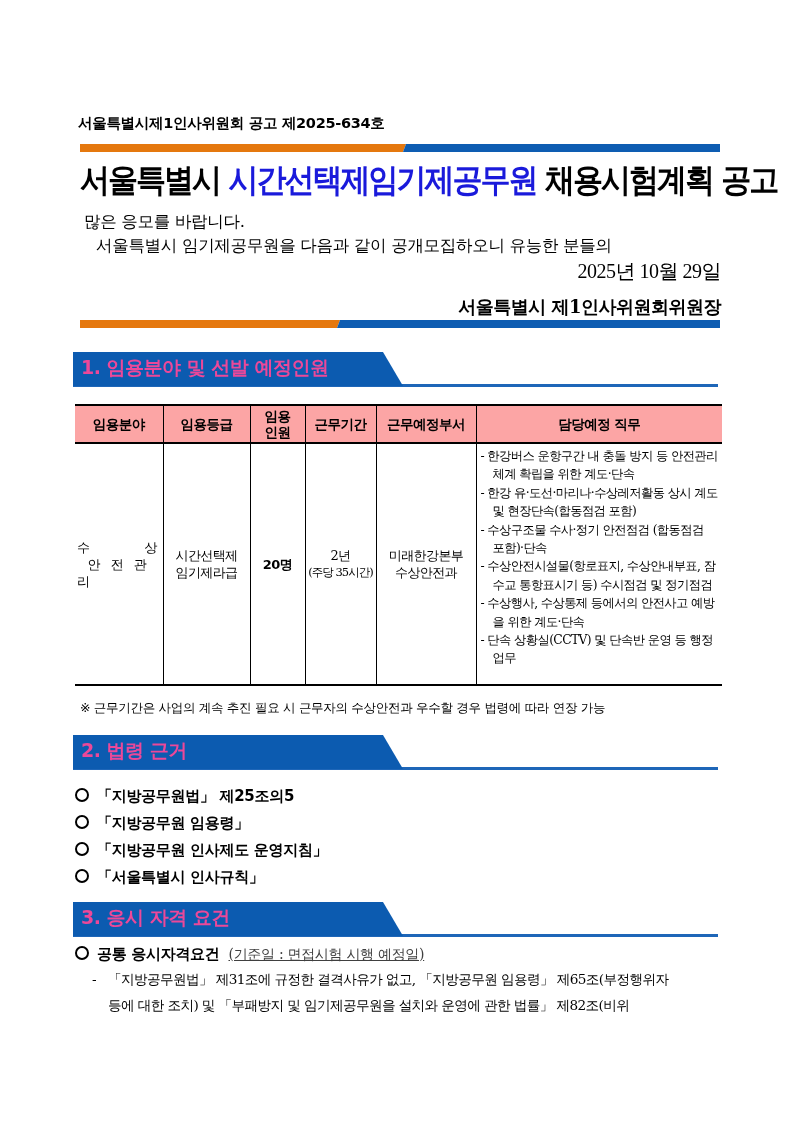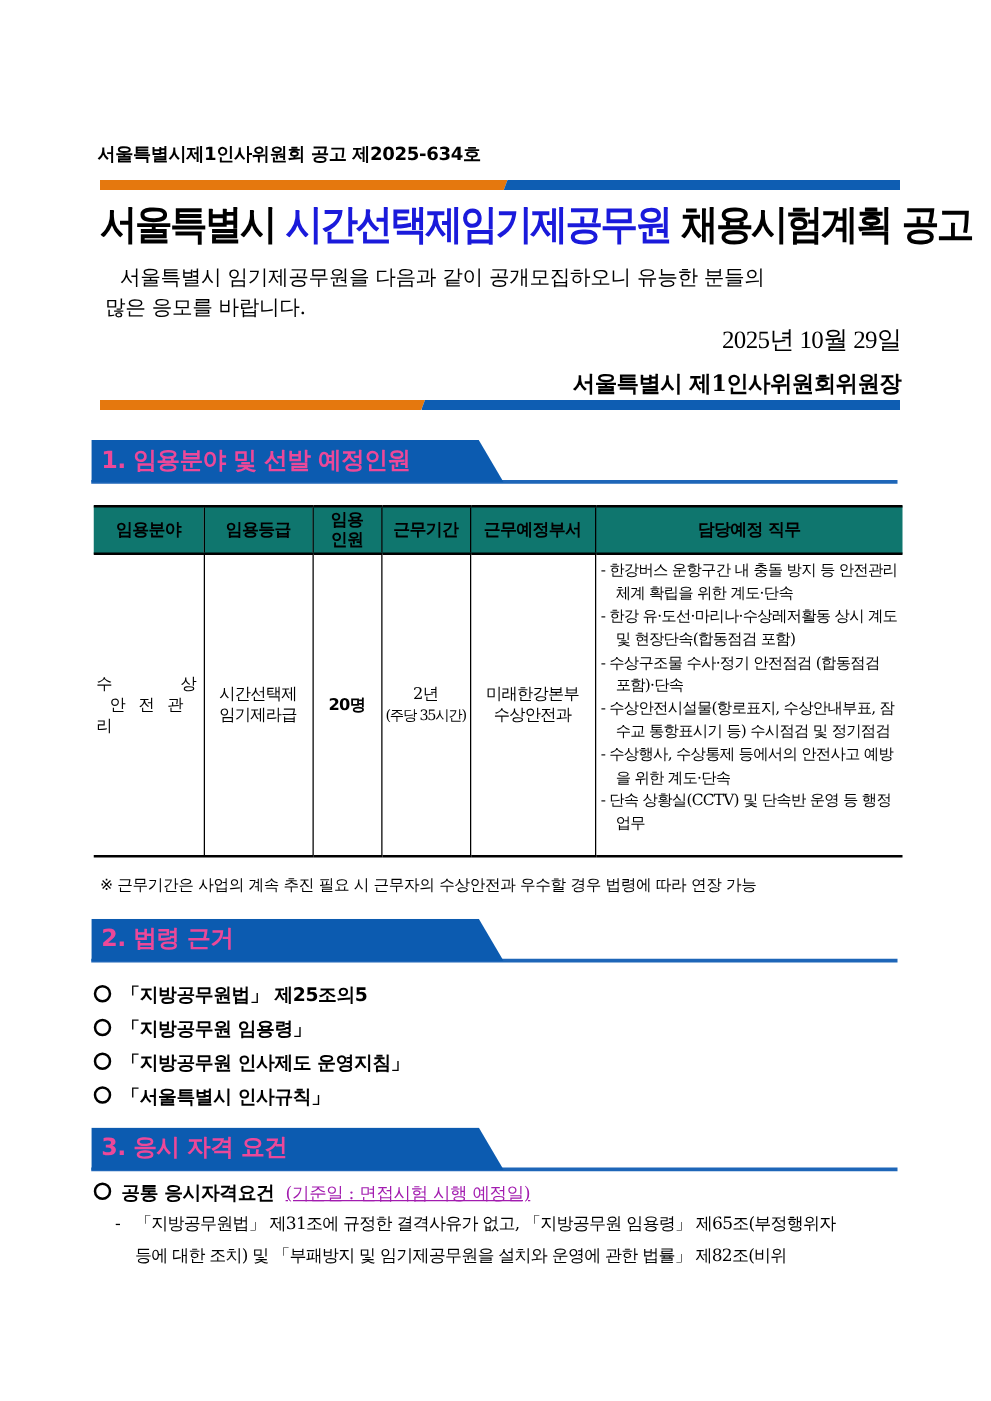--- a/index.html
+++ b/index.html
@@ -11,52 +11,52 @@
   .main-title .blue { color: #1a1adb; }
   .intro { left: 84px; top: 210px; width: 640px; font-family: "DejaVu Serif", "Liberation Serif", serif; font-size: 16.5px; line-height: 24px; letter-spacing: -0.3px; }
   .intro p { margin: 0; }
   .date { right: 72px; top: 258px; font-family: Liberation Serif, serif; font-size: 20px; letter-spacing: -0.5px; }
   .signer { right: 72px; top: 295px; font-family: "DejaVu Serif", "Liberation Serif", serif; font-size: 18px; font-weight: bold; letter-spacing: -0.5px; }
   .sec-head { position: absolute; left: 73px; width: 645px; height: 38px; }
   .sec-head .tab { position: absolute; left: 0; top: 0; height: 34px; background: #0c5bb0; clip-path: polygon(0 0, 310px 0, 330px 100%, 0 100%); width: 330px; }
   .sec-head .line { position: absolute; left: 0; right: 0; bottom: 3px; height: 3px; background: #1e66b8; }
   .sec-head .label { position: absolute; left: 8px; top: 3px; color: #ec4899; font-size: 19px; font-weight: bold; letter-spacing: -0.5px; }
   table.recruit { position: absolute; left: 75px; top: 404px; width: 647px; border-collapse: collapse; table-layout: fixed; }
-  table.recruit th { background: #0f766e; font-size: 13.5px; font-weight: bold; height: 36px; border-top: 2px solid #000; border-bottom: 2px solid #000; border-left: 1.5px solid #000; line-height: 16px; padding: 0; letter-spacing: -0.5px; }
+  table.recruit th { background: #fca5a5; font-size: 13.5px; font-weight: bold; height: 36px; border-top: 2px solid #000; border-bottom: 2px solid #000; border-left: 1.5px solid #000; line-height: 16px; padding: 0; letter-spacing: -0.5px; }
   table.recruit th:first-child { border-left: none; }
   table.recruit td { font-family: "DejaVu Serif", "Liberation Serif", serif; font-size: 13px; border-left: 1.5px solid #000; border-bottom: 2px solid #000; text-align: center; vertical-align: middle; padding: 0; line-height: 17px; letter-spacing: -0.6px; }
   table.recruit td:first-child { border-left: none; }
   td.field { text-align: justify; text-align-last: justify; padding: 0 2px !important; letter-spacing: 3px !important; }
   td.count { font-family: "DejaVu Sans", "Liberation Sans", sans-serif !important; font-weight: bold; font-size: 13px; }
   td.duties { text-align: left !important; padding: 3px 4px !important; vertical-align: top !important; font-size: 12.3px !important; line-height: 18.4px !important; }
   .duty { padding-left: 12px; text-indent: -12px; }
   .footnote { left: 80px; top: 700px; font-size: 12.5px; letter-spacing: -0.3px; }
   .law-list { left: 75px; top: 785px; }
   .law-item { font-size: 15px; font-weight: bold; height: 27px; line-height: 22px; letter-spacing: -0.3px; white-space: nowrap; }
   .law-item .circ { display: inline-block; width: 10px; height: 10px; border: 2.2px solid #000; border-radius: 50%; margin-right: 8px; vertical-align: -1px; }
   .req-head { left: 75px; top: 945px; font-size: 15px; font-weight: bold; letter-spacing: -0.3px; white-space: nowrap; }
   .req-head .circ { display: inline-block; width: 10px; height: 10px; border: 2.2px solid #000; border-radius: 50%; margin-right: 8px; vertical-align: -1px; }
-  .req-head .basis { font-weight: normal; color: #a21caf; text-decoration: underline; font-family: "DejaVu Serif", "Liberation Serif", serif; font-size: 14px; margin-left: 4px; }
+  .req-head .basis { font-weight: normal; color: #404040; text-decoration: underline; font-family: "DejaVu Serif", "Liberation Serif", serif; font-size: 14px; margin-left: 4px; }
   .req-body { left: 92px; top: 966px; width: 632px; font-family: "DejaVu Serif", "Liberation Serif", serif; font-size: 13.6px; line-height: 26px; letter-spacing: -0.6px; text-align: justify; }
   .req-body .dash { display: inline-block; width: 16px; }
   .req-body .cont { padding-left: 16px; }
 </style>
 </head>
 <body>
 
 <div class="abs notice-no">서울특별시제1인사위원회 공고 제2025-634호</div>
 
 <div class="stripe" style="left:80px; top:144px; width:326px; background:#e5780e; clip-path: polygon(0 0, 100% 0, calc(100% - 3px) 100%, 0 100%);"></div>
 <div class="stripe" style="left:403px; top:144px; width:317px; background:#0e5db2; clip-path: polygon(3px 0, 100% 0, 100% 100%, 0 100%);"></div>
 
 <div class="abs main-title"><span>서울특별시 </span><span class="blue">시간선택제임기제공무원</span><span> 채용시험계획 공고</span></div>
 
 <div class="abs intro">
+  <p>많은 응모를 바랍니다.</p>
   <p style="text-indent: 12px;">서울특별시 임기제공무원을 다음과 같이 공개모집하오니 유능한 분들의</p>
-  <p>많은 응모를 바랍니다.</p>
 </div>
 
 <div class="abs date">2025년 10월 29일</div>
 <div class="abs signer">서울특별시 제1인사위원회위원장</div>
 
 <div class="stripe" style="left:80px; top:320px; width:260px; background:#e5780e; clip-path: polygon(0 0, 100% 0, calc(100% - 3px) 100%, 0 100%);"></div>
 <div class="stripe" style="left:337px; top:320px; width:383px; background:#0e5db2; clip-path: polygon(3px 0, 100% 0, 100% 100%, 0 100%);"></div>
 
 <div class="sec-head" style="top:352px;">
   <div class="line"></div>

